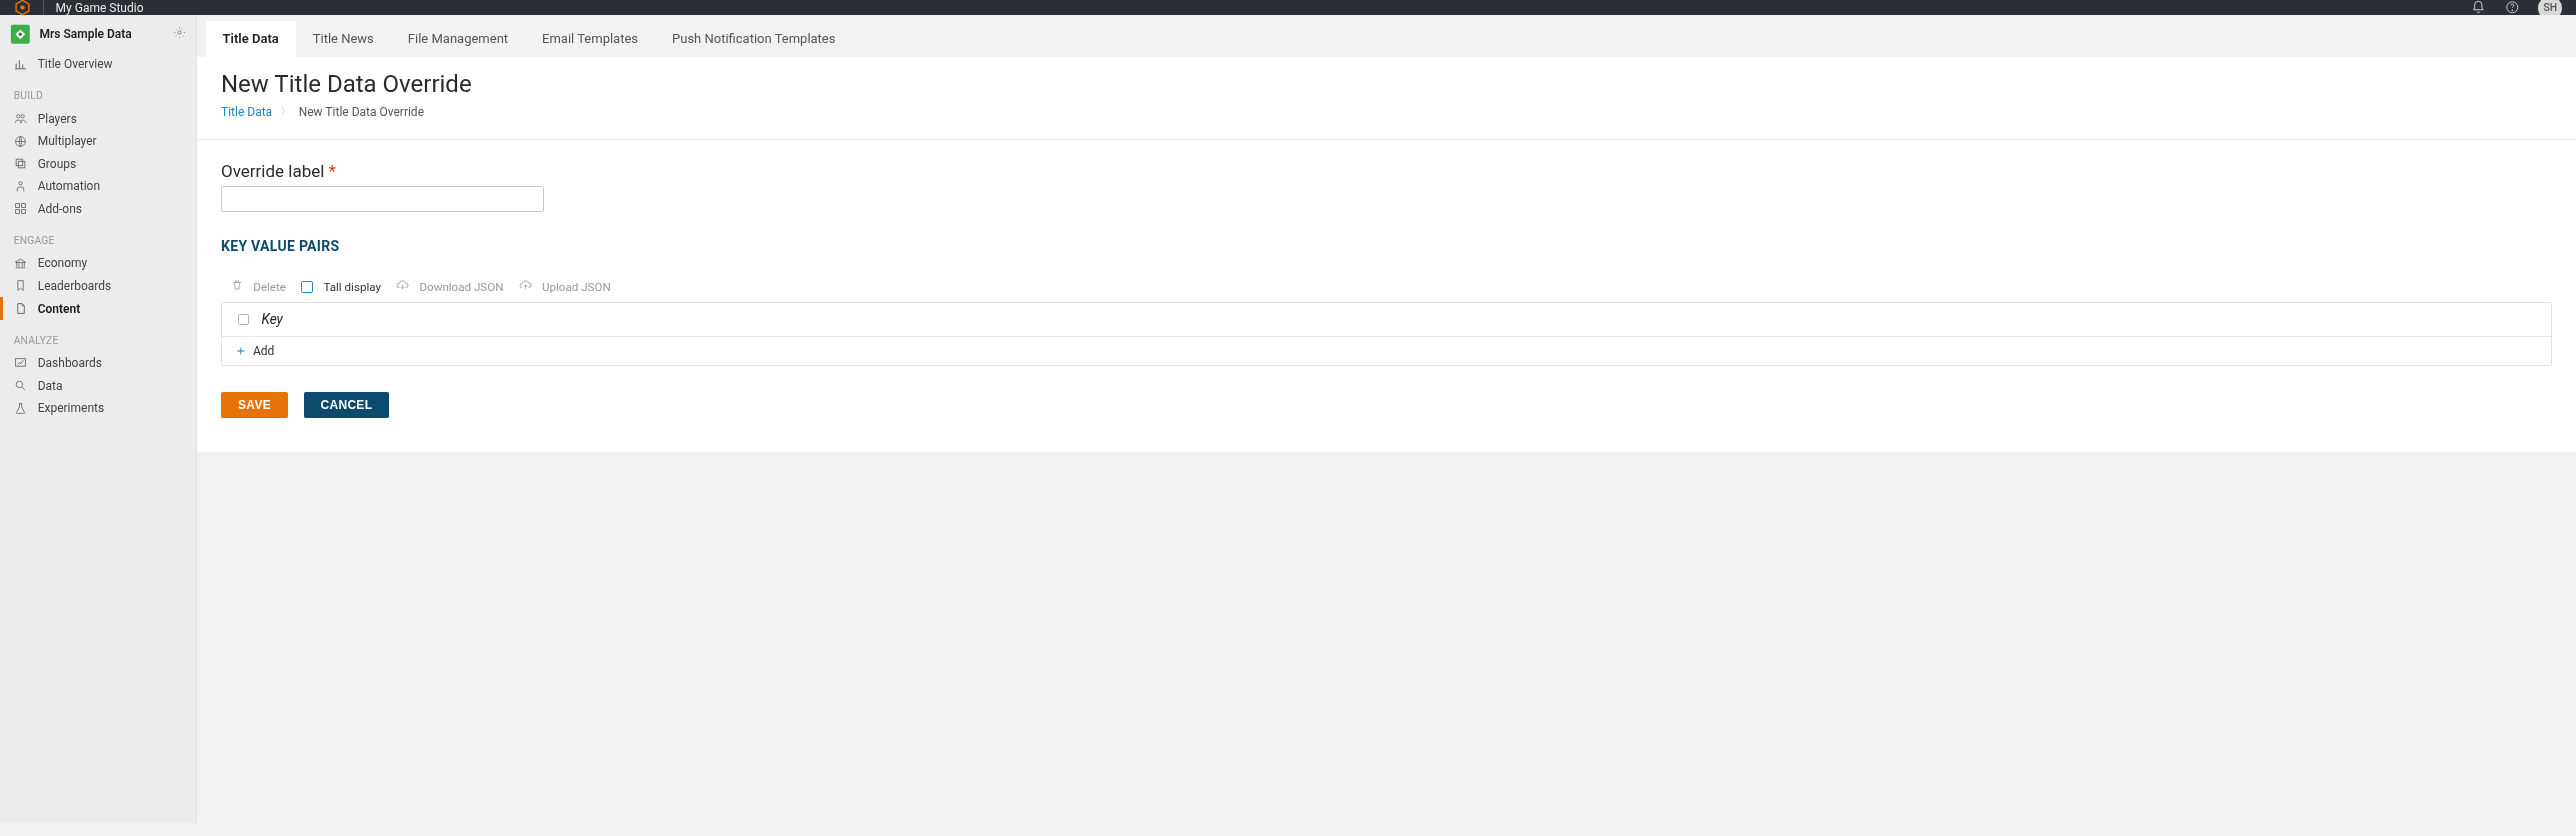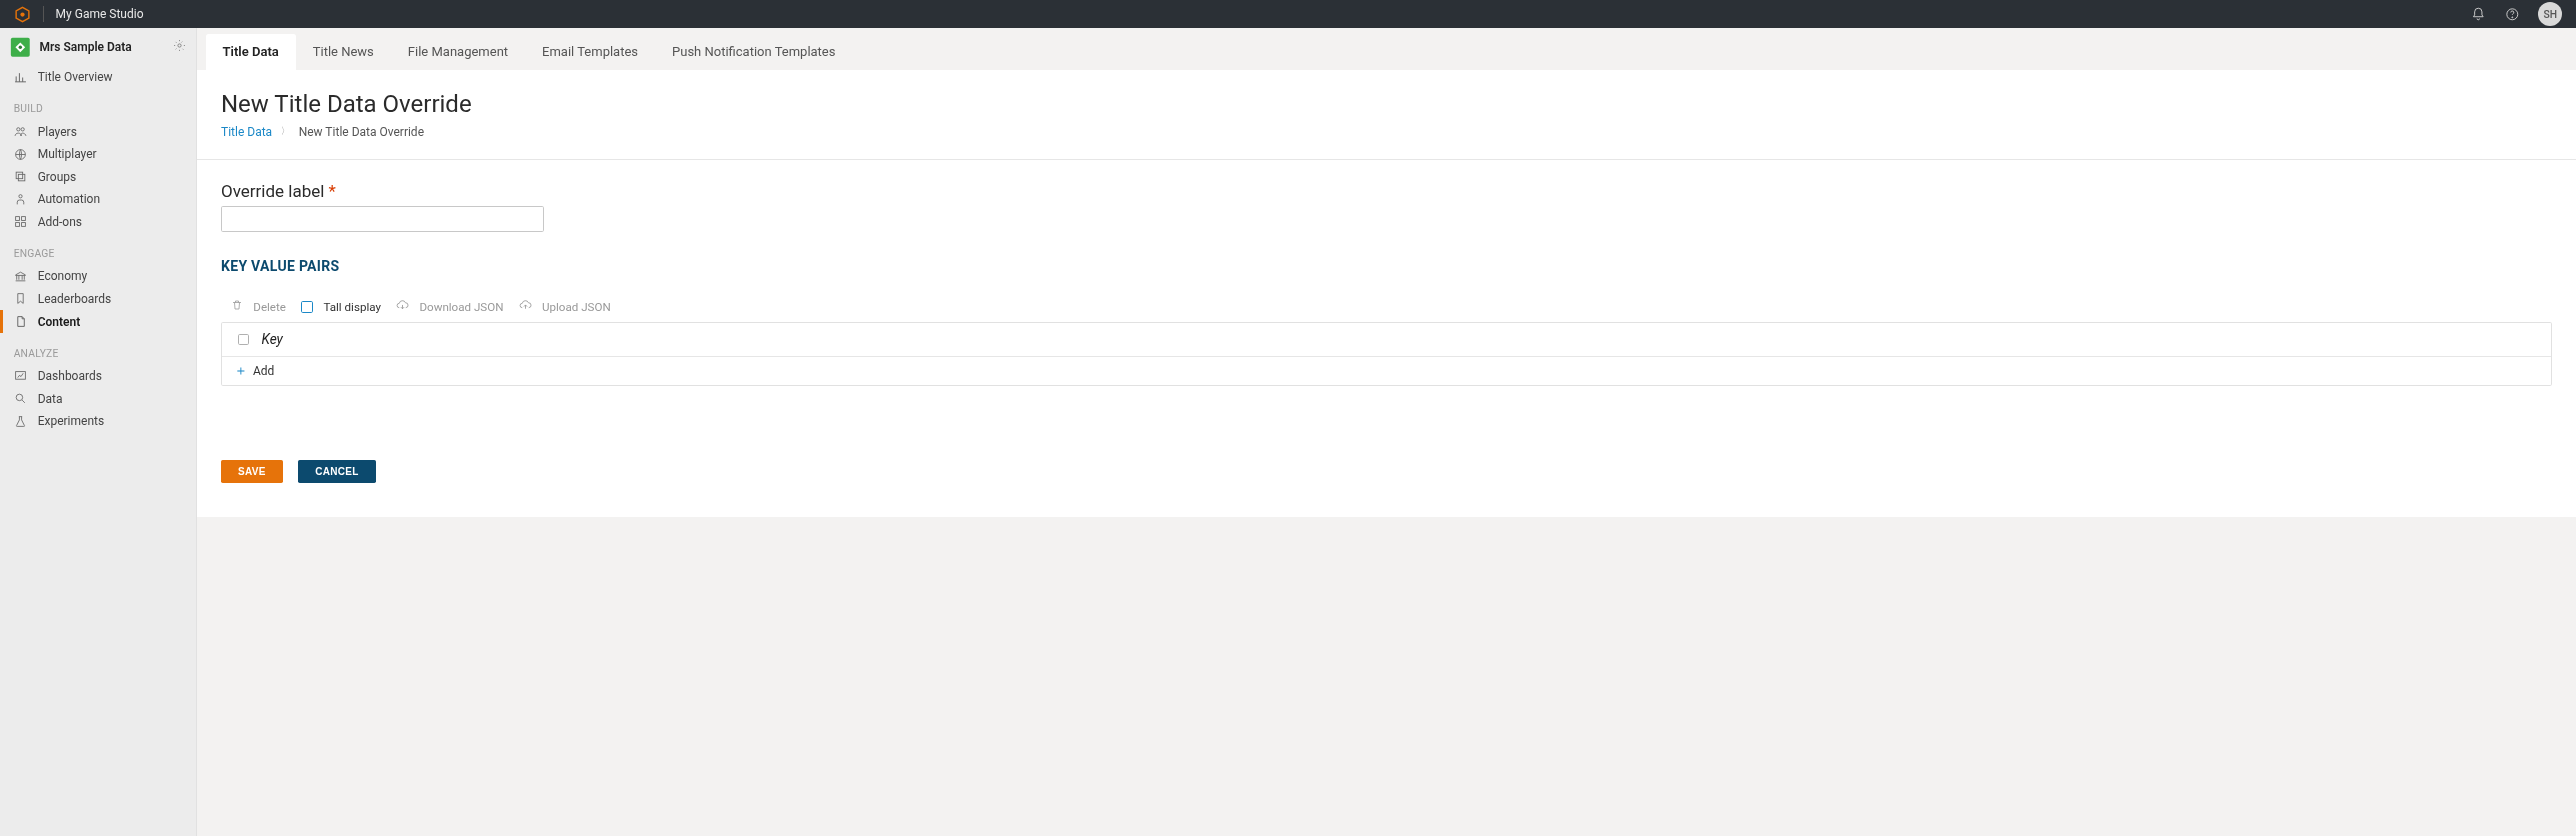--- a/index.html
+++ b/index.html
@@ -1,17 +1,17 @@
 <!DOCTYPE html>
 <html style="font-size:13.7px"><head>
   <meta charset="utf-8">
   <style>
     * { margin: 0; padding: 0; box-sizing: border-box; }
     body { font-family: "Segoe UI", -apple-system, BlinkMacSystemFont, Roboto, sans-serif; font-size: 12px; color: #333; background: #f3f2f1; }
-    .topbar { background: #2b3036; height: 28px; display: flex; align-items: center; padding: 0 13.7px; color: #e8e8e8; }
+    .topbar { background: #2b3036; height: 15px; display: flex; align-items: center; padding: 0 13.7px; color: #e8e8e8; }
     .topbar-left { display: flex; align-items: center; gap: 12px; }
     .topbar-divider { width: 0.9px; height: 15.5px; background: #555; }
     .studio-name { font-size: 12px; color: #e8e8e8; }
     .topbar-spacer { flex: 1; }
     .topbar-right { display: flex; align-items: center; gap: 19px; }
     .topbar-icon { color: #ccc; display: flex; align-items: center; cursor: pointer; }
     .avatar { width: 24px; height: 24px; border-radius: 50%; background: #d9d9d9; color: #555; display: flex; align-items: center; justify-content: center; font-size: 10.3px; font-weight: 500; cursor: pointer; }
     .logo-hex { display: flex; align-items: center; }
 
     .layout { display: flex; min-height: calc(100vh - 28px); }
@@ -23,21 +23,21 @@
     .nav-item { display: flex; align-items: center; padding: 4.3px 13.7px; font-size: 12px; color: #444; cursor: pointer; gap: 10.3px; position: relative; }
     .nav-item.active { font-weight: 600; color: #1a1a1a; }
     .nav-item.active::before { content: ""; position: absolute; left: 0; top: 0; bottom: 0; width: 2.6px; background: #e6730a; }
     .nav-icon { width: 13.7px; height: 13.7px; flex: 0 0 13.7px; color: #666; display: flex; align-items: center; justify-content: center; }
     .nav-section { font-size: 10.3px; color: #9a9a9a; letter-spacing: 0.2px; text-transform: uppercase; padding: 13.7px 13.7px 5.2px; }
 
     .content-area { flex: 1; background: #f3f2f1; padding-top: 6px; }
     .tabs { display: flex; gap: 0; padding-left: 8.6px; }
     .tab { padding: 10.3px 17px; font-size: 13px; color: #555; cursor: pointer; border-top-left-radius: 2.6px; border-top-right-radius: 2.6px; }
     .tab.active { background: #fff; font-weight: 600; color: #222; }
-    .page { background: #fff; padding: 17px 24px 34px; }
+    .page { background: #fff; padding: 10px 24px 34px; }
     .page-title { font-size: 24px; font-weight: 400; color: #2b2b2b; margin: 3.4px 0 6.9px; }
     .breadcrumbs { display: flex; align-items: center; gap: 8.6px; font-size: 12px; color: #555; margin-bottom: 20.6px; }
     .breadcrumb-link { color: #1b88c7; cursor: pointer; }
     .breadcrumb-sep { color: #999; font-size: 9.4px; }
     .page-divider-wrap { position: relative; margin: 0 -24px 20.6px; }
     .page-divider { border: none; border-top: 0.9px solid #e6e6e6; }
 
     .field-label { font-size: 17px; color: #2b2b2b; margin-bottom: 5.2px; }
     .required-asterisk { color: #d83b01; }
     .text-input { width: 323px; height: 26px; border: 0.9px solid #c8c8c8; border-radius: 1.7px; padding: 0 6.9px; font-size: 12px; }
@@ -50,21 +50,21 @@
     .kv-table { border: 0.9px solid #e1e1e1; border-radius: 1.7px; overflow: hidden; }
     .kv-head { display: flex; align-items: center; padding: 8.6px 15.5px; border-bottom: 0.9px solid #e6e6e6; }
     .kv-head-check { width: 24px; display:flex; align-items:center; }
     .kv-head-check-box { width:11px; height:11px; border:0.9px solid #b0b0b0; border-radius:1.7px; }
     .kv-col-key { flex: 0 0 44%; font-size: 13.7px; color: #222; font-style: italic; }
     .kv-col-value { flex: 1; font-size: 13.7px; color: #222; }
     .kv-add-row { display: flex; align-items: center; gap: 5.2px; padding: 6.9px 12px; font-size: 12px; color: #333; cursor: pointer; }
     .plus-icon { color: #1b88c7; font-size: 13.7px; line-height: 1; }
 
     .form-actions { display: flex; gap: 15.5px; margin-top: 26px; }
-    .btn { border: none; border-radius: 1.7px; padding: 6px 17px; font-size: 10px; font-weight: 600; letter-spacing: 0.3px; cursor: pointer; text-transform: uppercase; margin-top: 48px; }
+    .btn { border: none; border-radius: 1.7px; padding: 6px 17px; font-size: 12px; font-weight: 600; letter-spacing: 0.3px; cursor: pointer; text-transform: uppercase; }
     .btn-primary { background: #e6730a; color: #fff; }
     .btn-secondary { background: #0c4a6e; color: #fff; }
   </style>
 </head>
 <body>
 
 <div class="topbar">
   <div class="topbar-left">
     <span class="logo-hex">
       <svg width="17" height="17" viewBox="0 0 24 24">

